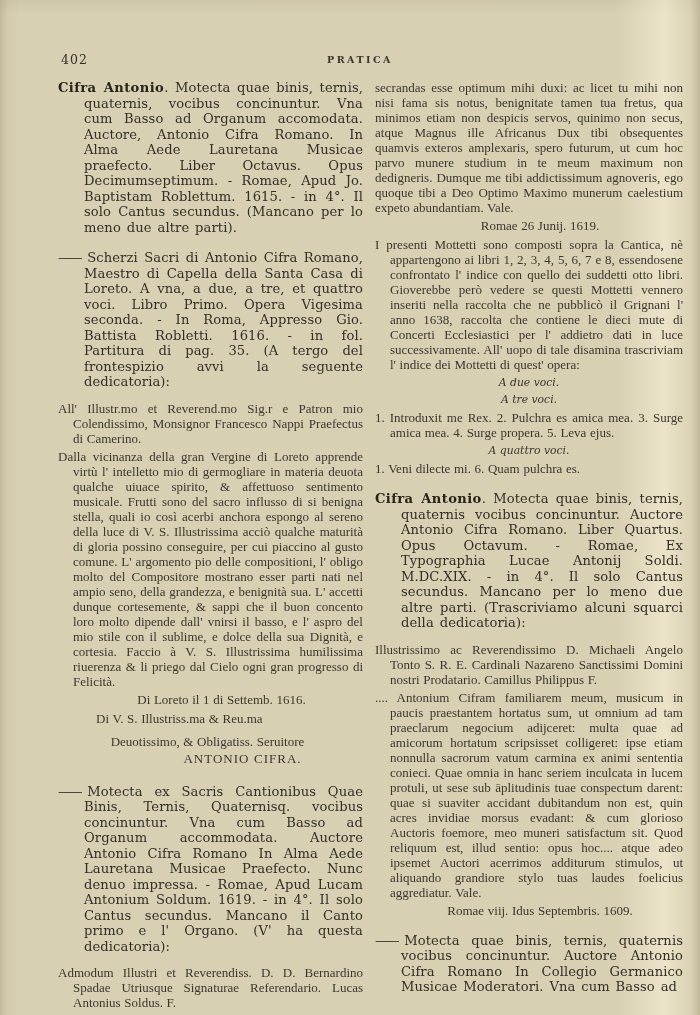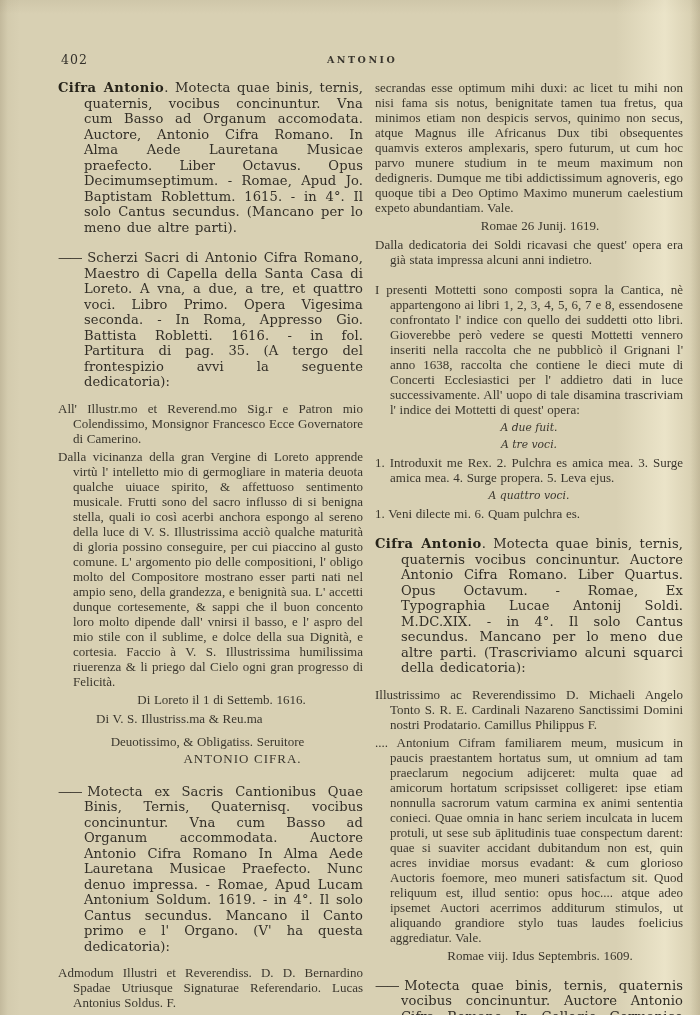--- a/index.html
+++ b/index.html
@@ -61,51 +61,50 @@
   .mt-small{margin-top:2px;}
   .mb-big{margin-bottom:15px;}
 </style>
 </head>
 <body>
 
 <div class="page">
 
   <div class="running-header">
     <span class="page-number">402</span>
-    <span class="running-head">ANTONIO</span>
+    <span class="running-head">PRATICA</span>
   </div>
 
   <div class="columns">
 
     <div class="column left">
       <p class="entry"><b class="headword">Cifra Antonio</b><span>. Motecta quae binis, ternis, quaternis, vocibus concinuntur. Vna cum Basso ad Organum accomodata. Auctore, Antonio Cifra Romano. In Alma Aede Lauretana Musicae praefecto. Liber Octavus. Opus Decimumseptimum. - Romae, Apud Jo. Baptistam Roblettum. 1615. - in 4°. Il solo Cantus secundus. (Mancano per lo meno due altre parti).</span></p>
 
       <p class="entry mt-entry"><span class="dash">——</span><span>Scherzi Sacri di Antonio Cifra Romano, Maestro di Capella della Santa Casa di Loreto. A vna, a due, a tre, et quattro voci. Libro Primo. Opera Vigesima seconda. - In Roma, Appresso Gio. Battista Robletti. 1616. - in fol. Partitura di pag. 35. (A tergo del frontespizio avvi la seguente dedicatoria):</span></p>
 
-      <p class="small hang mt-small">All' Illustr.mo et Reverend.mo Sig.r e Patron mio Colendissimo, Monsignor Francesco Ecce Governatore di Camerino.</p>
+      <p class="small hang mt-small">All' Illustr.mo et Reverend.mo Sig.r e Patron mio Colendissimo, Monsignor Francesco Nappi Praefectus di Camerino.</p>
       <p class="small hang">Dalla vicinanza della gran Vergine di Loreto apprende virtù l' intelletto mio di germogliare in materia deuota qualche uiuace spirito, &amp; affettuoso sentimento musicale. Frutti sono del sacro influsso di si benigna stella, quali io così acerbi anchora espongo al sereno della luce di V. S. Illustrissima acciò qualche maturità di gloria possino conseguire, per cui piaccino al gusto comune. L' argomento pio delle compositioni, l' obligo molto del Compositore mostrano esser parti nati nel ampio seno, della grandezza, e benignità sua. L' accetti dunque cortesemente, &amp; sappi che il buon concento loro molto dipende dall' vnirsi il basso, e l' aspro del mio stile con il sublime, e dolce della sua Dignità, e cortesia. Faccio à V. S. Illustrissima humilissima riuerenza &amp; li priego dal Cielo ogni gran progresso di Felicità.</p>
       <p class="small dateline">Di Loreto il 1 di Settemb. 1616.</p>
       <p class="small salutation">Di V. S. Illustriss.ma &amp; Reu.ma</p>
       <p class="small closing">Deuotissimo, &amp; Obligatiss. Seruitore</p>
       <p class="small signature">ANTONIO CIFRA.</p>
 
       <p class="entry"><span class="dash">——</span><span>Motecta ex Sacris Cantionibus Quae Binis, Ternis, Quaternisq. vocibus concinuntur. Vna cum Basso ad Organum accommodata. Auctore Antonio Cifra Romano In Alma Aede Lauretana Musicae Praefecto. Nunc denuo impressa. - Romae, Apud Lucam Antonium Soldum. 1619. - in 4°. Il solo Cantus secundus. Mancano il Canto primo e l' Organo. (V' ha questa dedicatoria):</span></p>
 
       <p class="small hang mt-small">Admodum Illustri et Reverendiss. D. D. Bernardino Spadae Utriusque Signaturae Referendario. Lucas Antonius Soldus. F.</p>
       <p class="small hang">Inter plures, ac felicissimos partus, quos edit in lucem quotidie Antonius Cifra Praefectus Musices in Lauretana Sacra Domo, ille non postremus fuit piarum cantionum, quae ex sacris litteris sunt excerptae, ita omnibus hominibus gratus, ut quamvis typis aliquot ab hinc annis fuerit mandatus, desiderio tamen expetentium omnino non satisfecerit. Id ego animadvertens iterum illas imprimere volui; tuisque felicibus auspiciis con-</p>
     </div>
 
     <div class="column right">
       <p class="small">secrandas esse optimum mihi duxi: ac licet tu mihi non nisi fama sis notus, benignitate tamen tua fretus, qua minimos etiam non despicis servos, quinimo non secus, atque Magnus ille Africanus Dux tibi obsequentes quamvis exteros amplexaris, spero futurum, ut cum hoc parvo munere studium in te meum maximum non dedigneris. Dumque me tibi addictissimum agnoveris, ego quoque tibi a Deo Optimo Maximo munerum caelestium expeto abundantiam. Vale.</p>
       <p class="small dateline mt-small">Romae 26 Junij. 1619.</p>
 
-      <p class="small hang mt-small mb-big">Dalla dedicatoria dei Soldi ricavasi che quest' opera era già stata impressa alcuni anni indietro.</p>
       <p class="small hang">I presenti Mottetti sono composti sopra la Cantica, nè appartengono ai libri 1, 2, 3, 4, 5, 6, 7 e 8, essendosene confrontato l' indice con quello dei suddetti otto libri. Gioverebbe però vedere se questi Mottetti vennero inseriti nella raccolta che ne pubblicò il Grignani l' anno 1638, raccolta che contiene le dieci mute di Concerti Ecclesiastici per l' addietro dati in luce successivamente. All' uopo di tale disamina trascriviam l' indice dei Mottetti di quest' opera:</p>
 
-      <p class="voice-heading">A due fuit.</p>
+      <p class="voice-heading">A due voci.</p>
 
       <p class="voice-heading">A tre voci.</p>
       <p class="small hang">1. Introduxit me Rex. 2. Pulchra es amica mea. 3. Surge amica mea. 4. Surge propera. 5. Leva ejus.</p>
 
       <p class="voice-heading">A quattro voci.</p>
       <p class="small hang mb-big">1. Veni dilecte mi. 6. Quam pulchra es.</p>
 
       <p class="entry mt-entry"><b class="headword">Cifra Antonio</b><span>. Motecta quae binis, ternis, quaternis vocibus concinuntur. Auctore Antonio Cifra Romano. Liber Quartus. Opus Octavum. - Romae, Ex Typographia Lucae Antonij Soldi. M.DC.XIX. - in 4°. Il solo Cantus secundus. Mancano per lo meno due altre parti. (Trascriviamo alcuni squarci della dedicatoria):</span></p>
 
       <p class="small hang mt-small">Illustrissimo ac Reverendissimo D. Michaeli Angelo Tonto S. R. E. Cardinali Nazareno Sanctissimi Domini nostri Prodatario. Camillus Philippus F.</p>

